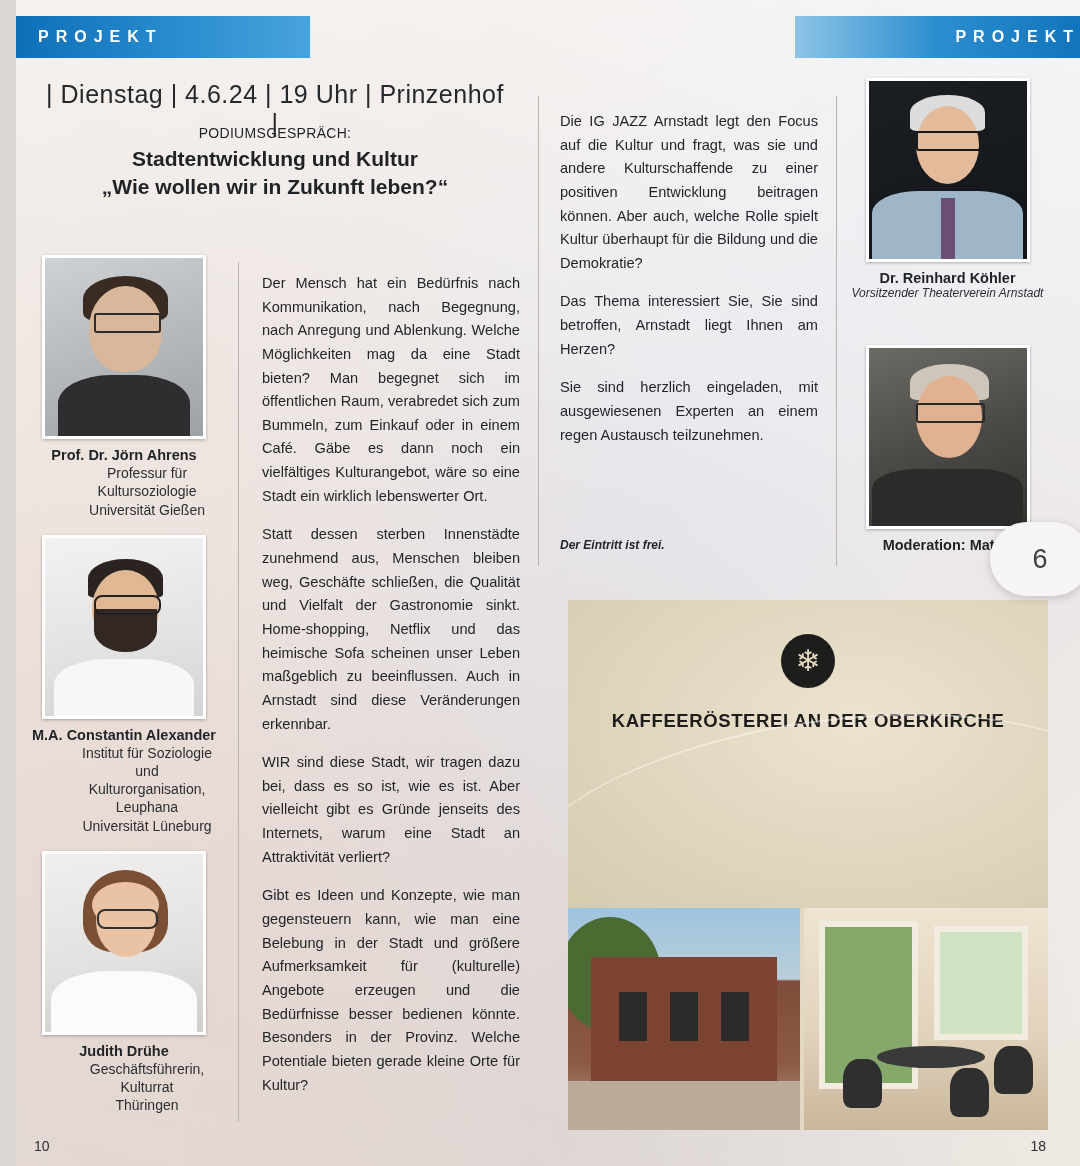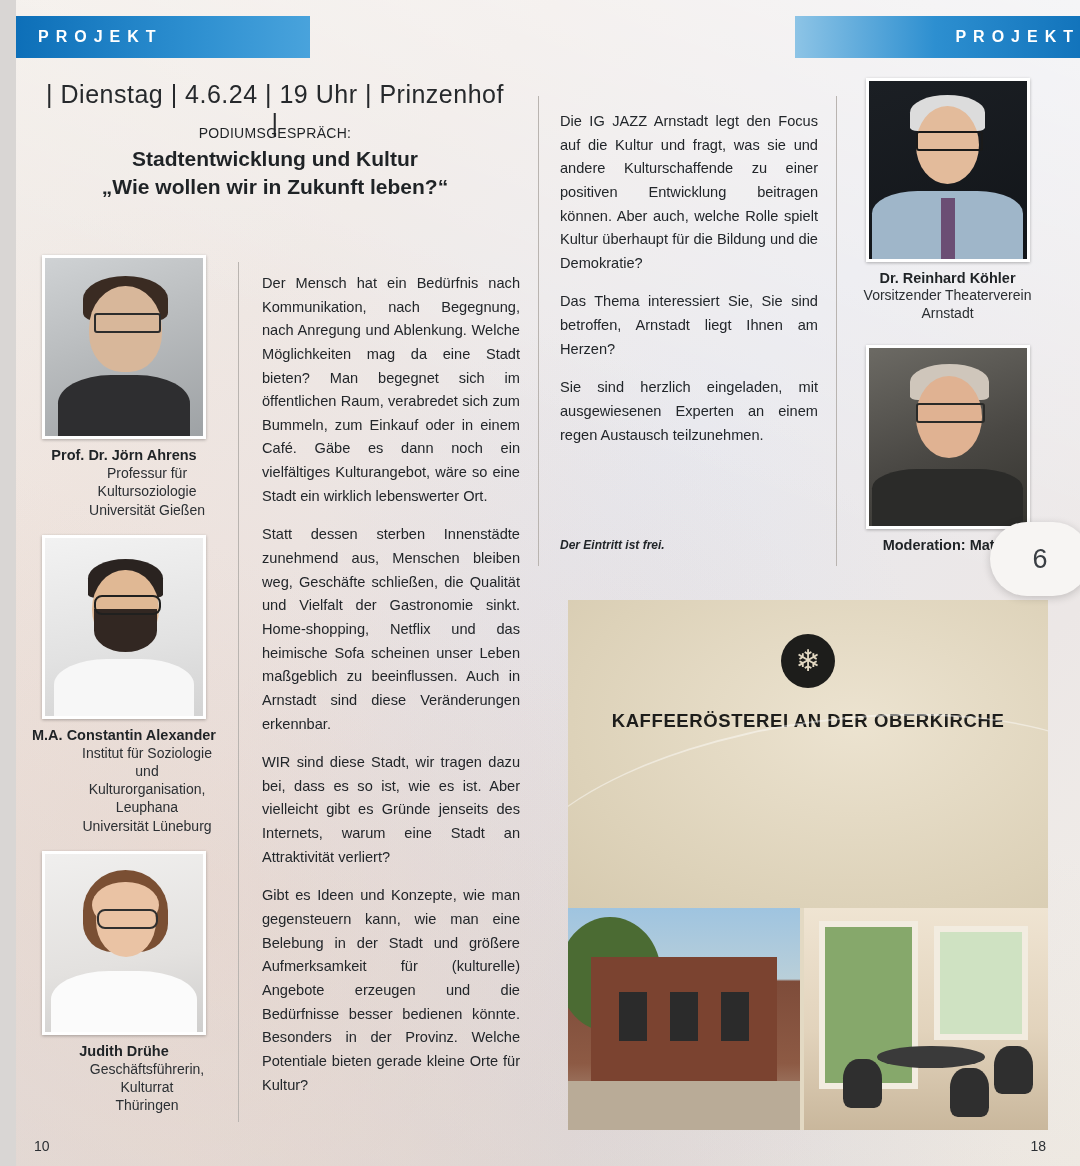--- a/index.html
+++ b/index.html
@@ -180,21 +180,21 @@
   .rframe {
     width: 158px;
     height: 178px;
     margin: 0 auto;
     border: 3px solid #ffffff;
     box-shadow: 0 1px 3px rgba(0,0,0,0.28);
     overflow: hidden;
     position: relative;
   }
   .rcap-name { margin-top: 8px; font-size: 14.5px; font-weight: bold; color: #1f2326; }
-  .rcap-role { font-size: 14px; color: #2b2f33; line-height: 1.3; }
+  .rcap-role { font-size: 12px; color: #2b2f33; line-height: 1.3; font-style: italic; }
   .rcol2 { position: absolute; left: 840px; top: 345px; width: 215px; text-align: center; }
   
   .ad {
     position: absolute;
     left: 568px;
     top: 600px;
     width: 480px;
     height: 530px;
     background: #e3d9c3;
     overflow: hidden;

